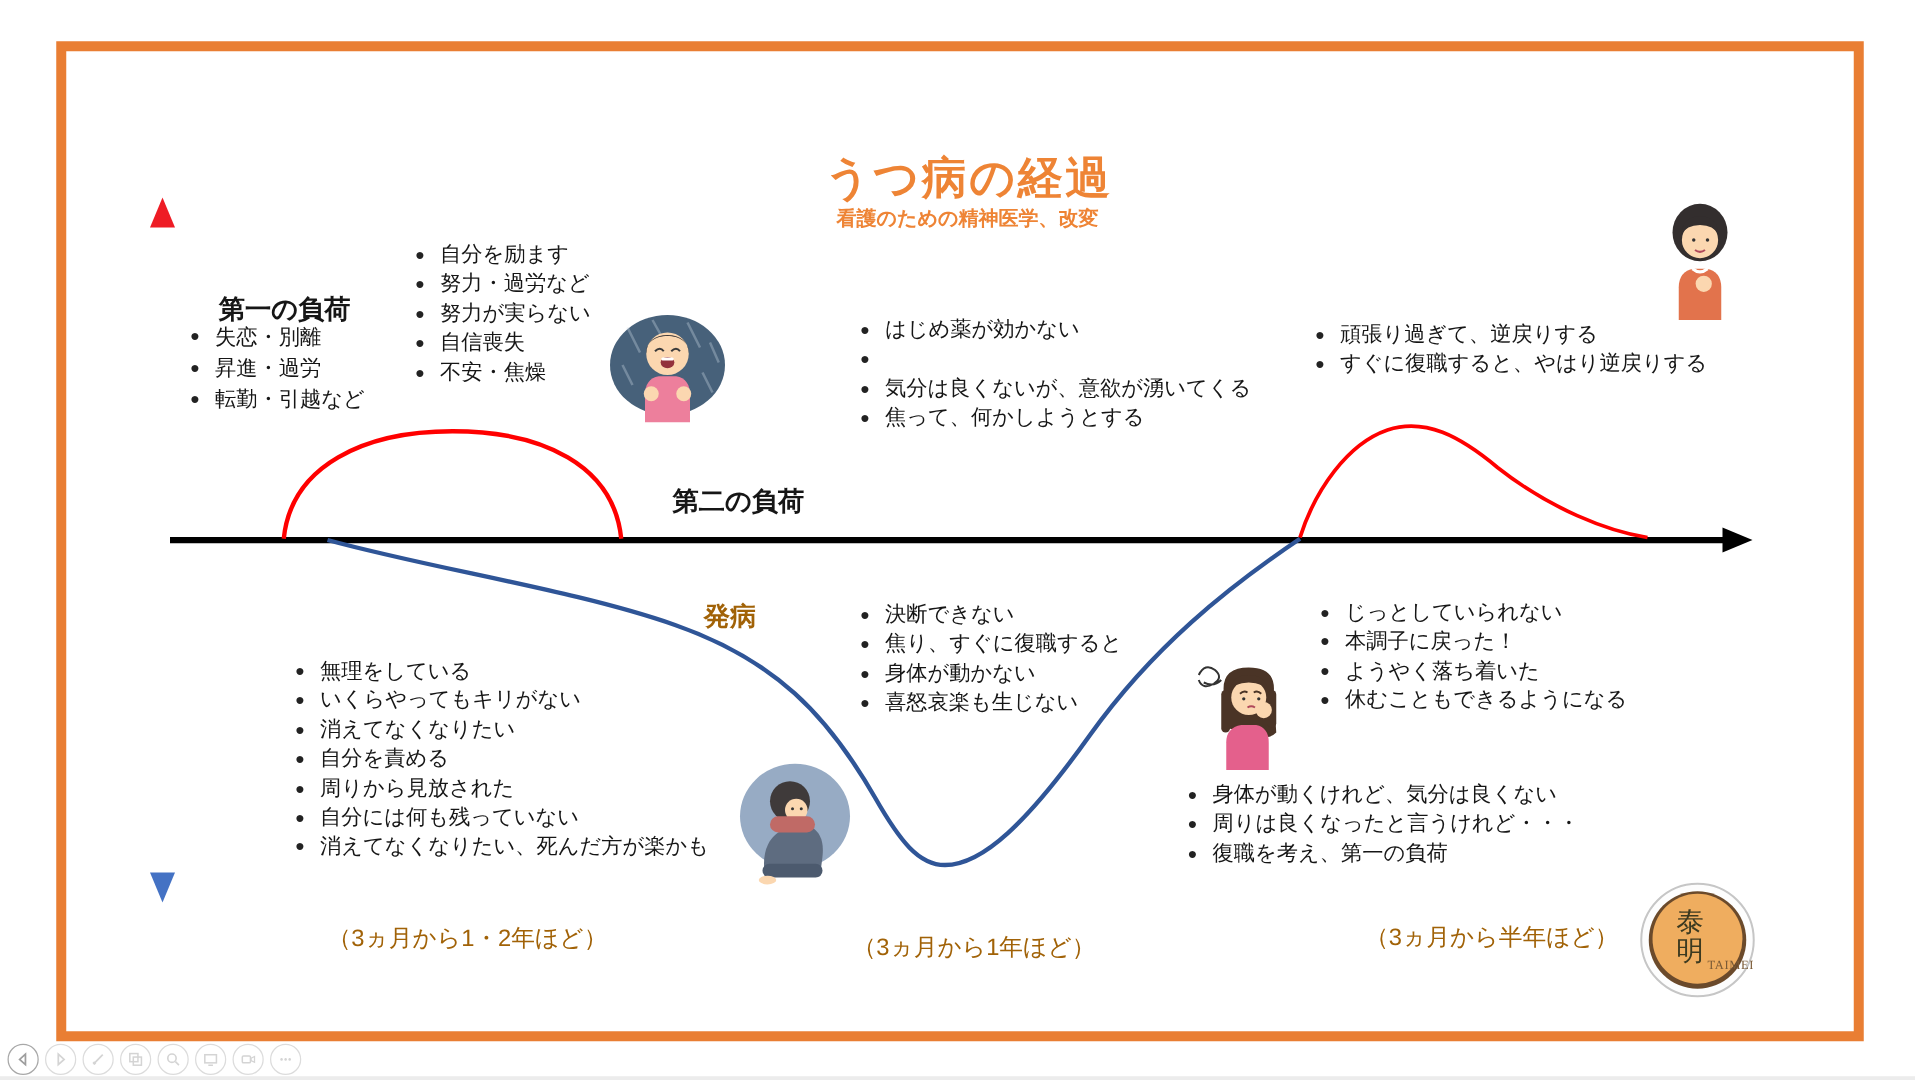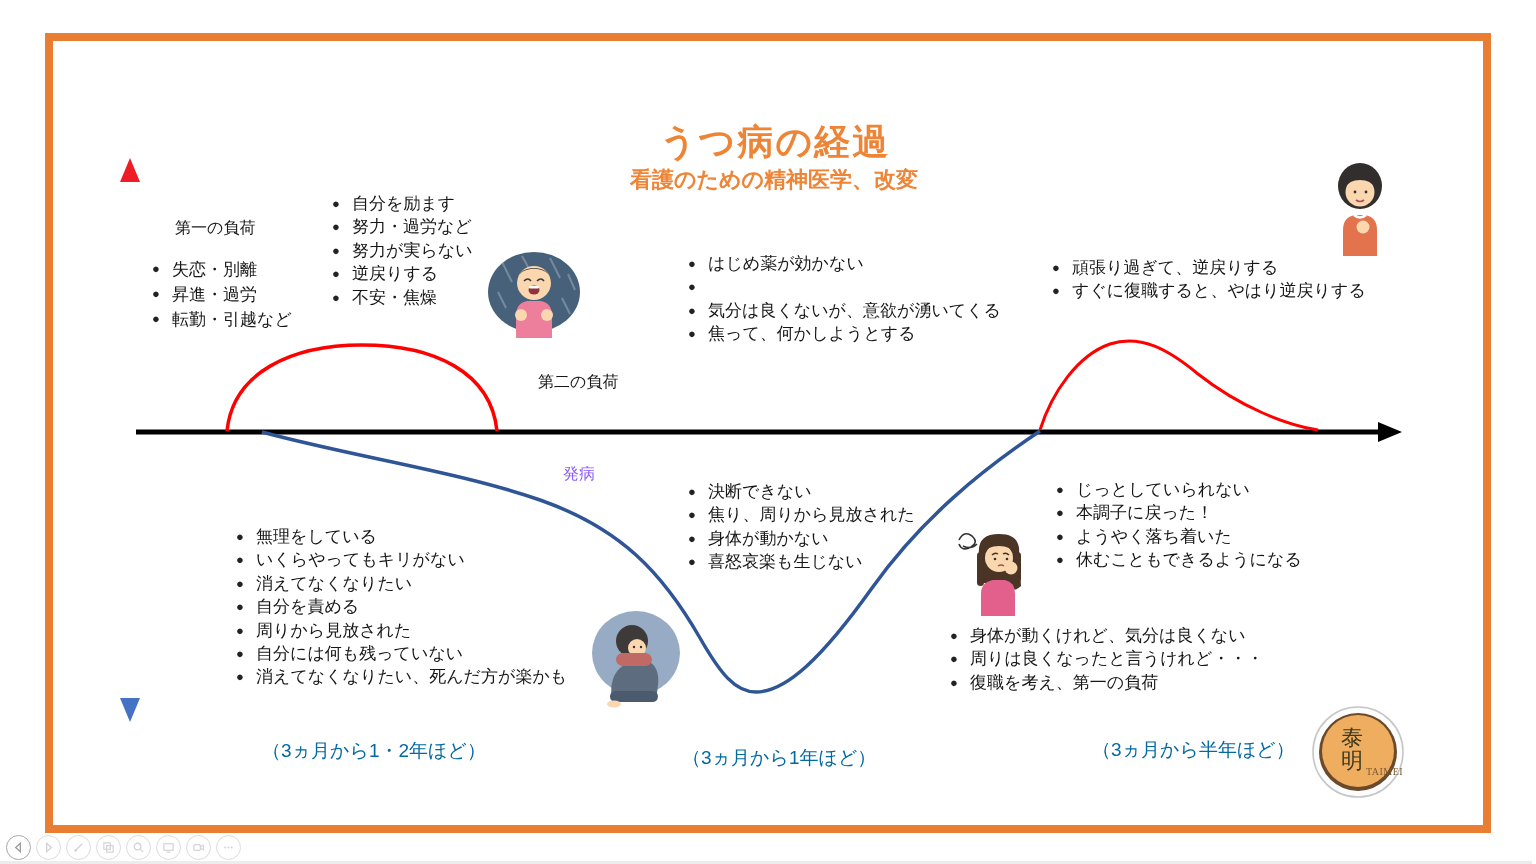--- a/index.html
+++ b/index.html
@@ -4,28 +4,28 @@
 <style>
   html,body{margin:0;padding:0;background:#fff;}
   .screen{position:relative;width:1532px;height:864px;background:#ffffff;overflow:hidden;
           font-family:"Liberation Sans","DejaVu Sans",sans-serif;color:#161616;}
   .slide-frame{position:absolute;left:45px;top:33px;width:1446px;height:800px;
                border:8px solid #E97E33;box-sizing:border-box;background:#fff;}
   .overlay{position:absolute;left:0;top:0;width:1536px;height:864px;pointer-events:none;}
   .abs{position:absolute;}
   .title{font-size:36px;font-weight:700;color:#EE8435;letter-spacing:2px;white-space:nowrap;
          transform:translateX(-50%);}
-  .subtitle{font-size:22px;font-weight:700;color:#EE8435;white-space:nowrap;transform:translateX(-50%);}
-  .heading{font-size:16px;font-weight:400;color:#161616;white-space:nowrap;}
-  .heading.blue{color:#8b5cf6;}
+  .subtitle{font-size:16px;font-weight:700;color:#EE8435;white-space:nowrap;transform:translateX(-50%);}
+  .heading{font-size:21px;font-weight:700;color:#161616;white-space:nowrap;margin-top:15px;}
+  .heading.blue{color:#a16207;}
   .blist{list-style:none;margin:0;padding:0;}
   .blist li{display:flex;align-items:flex-start;line-height:23.4px;font-size:17px;white-space:nowrap;}
   .blist.lg li{line-height:25px;}
   .blist li .dot{width:20px;flex:0 0 20px;text-align:left;font-size:13px;line-height:23.4px;color:#222;}
-  .duration{font-size:19px;white-space:nowrap;color:#0369a1;}
+  .duration{font-size:19px;white-space:nowrap;color:#a16207;}
   .toolbar{position:absolute;left:6px;top:835px;display:flex;gap:5px;align-items:center;}
   .tbtn{width:25px;height:25px;border-radius:50%;border:1.6px solid #DCDCDC;background:#fff;
         display:flex;align-items:center;justify-content:center;padding:0;cursor:pointer;}
   .tbtn.strong{border-color:#A8A8A8;}
   .tbtn svg{display:block;}
   .bottom-edge{position:absolute;left:0;top:861px;width:1536px;height:3px;background:#ececec;}
 </style>
 </head>
 <body>
 
@@ -92,21 +92,21 @@
     <li>
         <span class="dot">●</span>
         <span>努力・過労など</span>
       </li>
     <li>
         <span class="dot">●</span>
         <span>努力が実らない</span>
       </li>
     <li>
         <span class="dot">●</span>
-        <span>逆戻りする</span>
+        <span>自信喪失</span>
       </li>
     <li>
         <span class="dot">●</span>
         <span>不安・焦燥</span>
       </li>
   </ul>
 
   <ul class="abs blist" style="left:688px;top:252px;">
     <li>
         <span class="dot">●</span>
@@ -167,21 +167,21 @@
       </li>
   </ul>
 
   <ul class="abs blist" style="left:688px;top:480px;">
     <li>
         <span class="dot">●</span>
         <span>決断できない</span>
       </li>
     <li>
         <span class="dot">●</span>
-        <span>焦り、周りから見放された</span>
+        <span>焦り、すぐに復職すると</span>
       </li>
     <li>
         <span class="dot">●</span>
         <span>身体が動かない</span>
       </li>
     <li>
         <span class="dot">●</span>
         <span>喜怒哀楽も生じない</span>
       </li>
   </ul>

